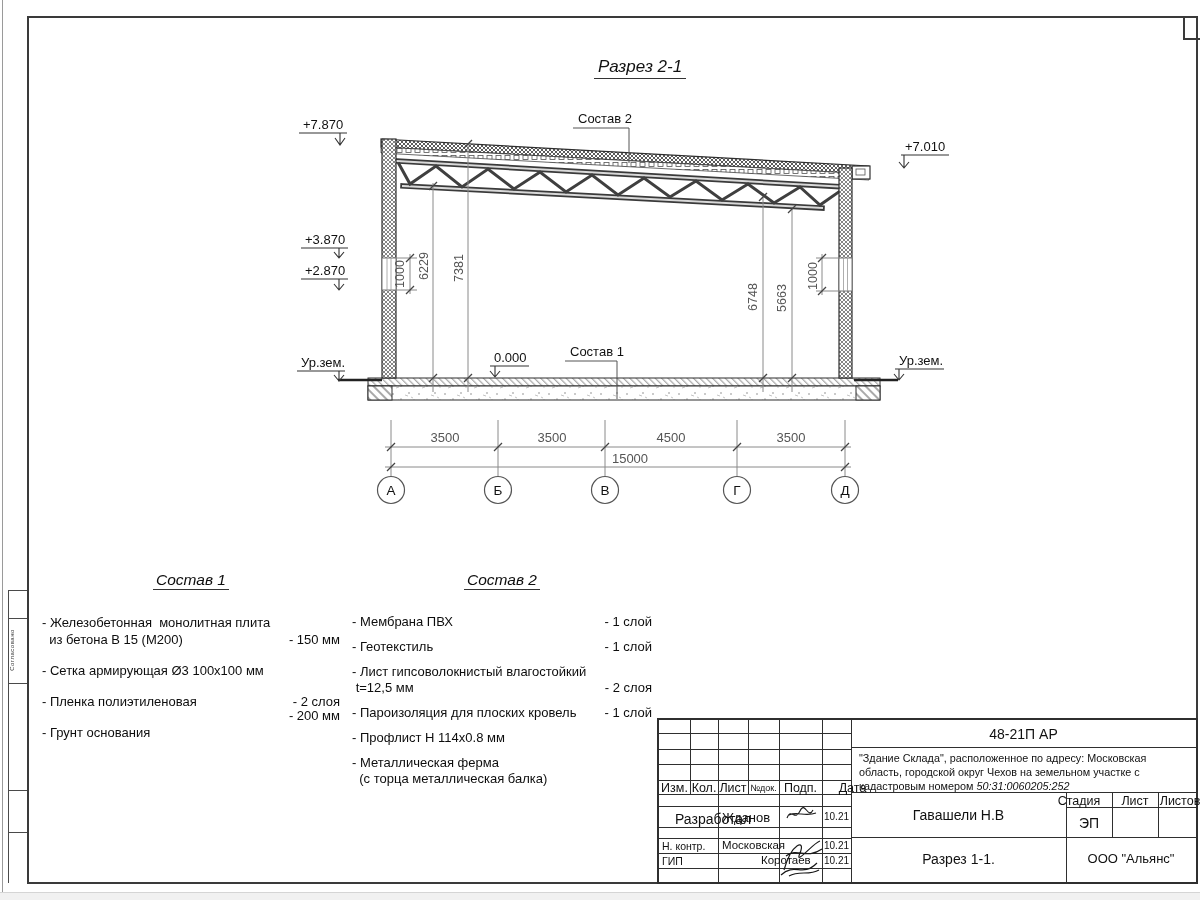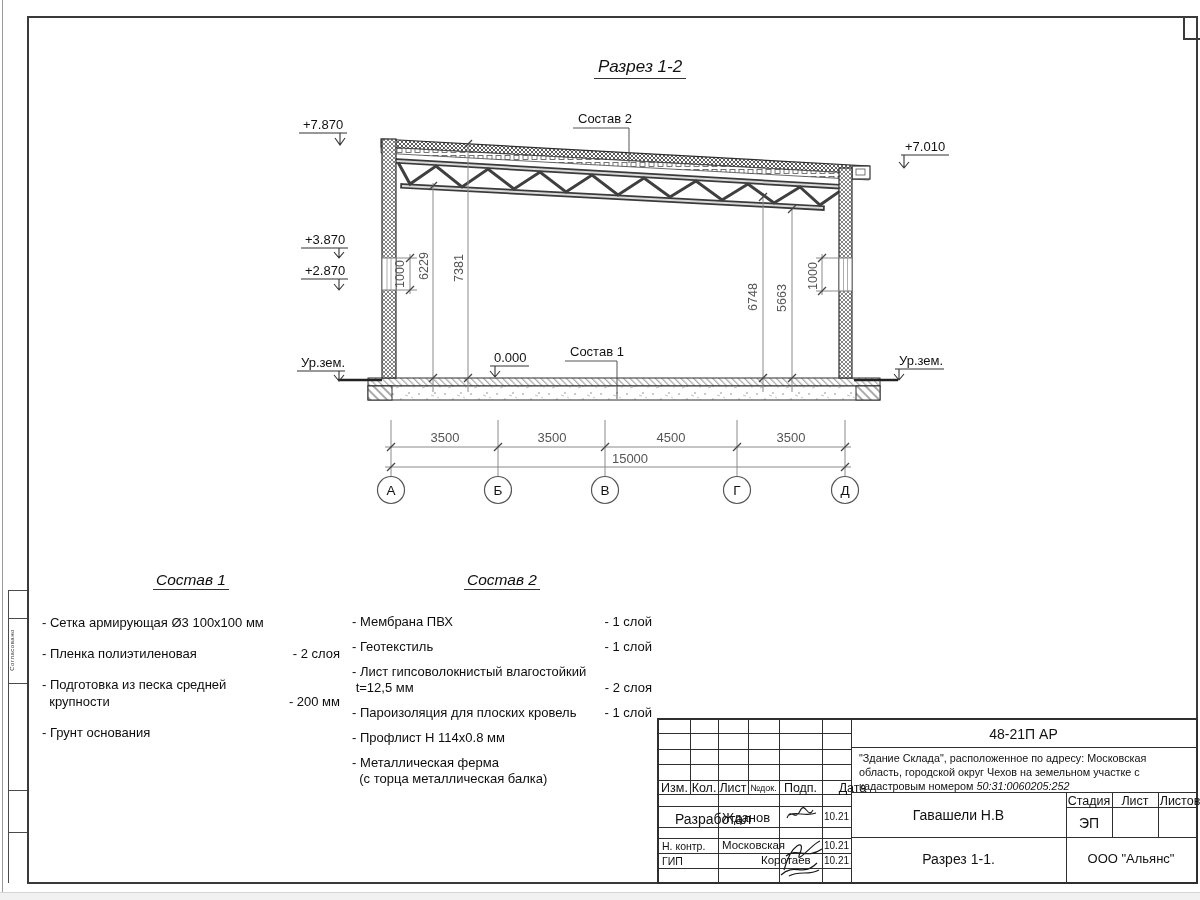--- a/index.html
+++ b/index.html
@@ -52,21 +52,21 @@
 <div class="abs" style="left:1183px;top:18px;width:15px;height:20px;border-left:2px solid #3a3a3a;border-bottom:2px solid #3a3a3a;"></div>
 
 <div class="strip-line" style="left:8px;top:590px;width:1px;height:293px;"></div>
 <div class="strip-line" style="left:8px;top:590px;width:19px;height:1px;"></div>
 <div class="strip-line" style="left:8px;top:618px;width:19px;height:1px;"></div>
 <div class="strip-line" style="left:8px;top:683px;width:19px;height:1px;"></div>
 <div class="strip-line" style="left:8px;top:790px;width:19px;height:1px;"></div>
 <div class="strip-line" style="left:8px;top:832px;width:19px;height:1px;"></div>
 <div id="strip-label">Согласовано</div>
 
-<div class="page-title"><span>Разрез 1-2</span></div>
+<div class="page-title"><span>Разрез 2-1</span></div>
 
 <svg class="abs" style="left:0;top:0;" width="1200" height="560" viewBox="0 0 1200 560">
   <defs>
     <pattern id="xhatch" width="4" height="4" patternUnits="userSpaceOnUse">
       <rect width="4" height="4" fill="#fff"></rect>
       <path d="M0,0 L4,4 M4,0 L0,4" stroke="#4a4a4a" stroke-width="0.9"></path>
     </pattern>
     <pattern id="wallhatch" width="4" height="4" patternUnits="userSpaceOnUse">
       <rect width="4" height="4" fill="#fdfdfd"></rect>
       <path d="M0,0 L4,4 M4,0 L0,4" stroke="#666" stroke-width="0.8"></path>
@@ -229,30 +229,33 @@
       <text x="605" y="495">В</text>
       <text x="737" y="495">Г</text>
       <text x="845" y="495">Д</text>
     </g>
   </g>
 </svg>
 
 <div class="comp c1" style="left:42px;top:570px;width:298px;">
   <div class="comp-title"><span>Состав 1</span></div>
   <div class="comp-item">
+    <span class="ci-name">- Железобетонная  монолитная плита
+  из бетона В 15 (М200)</span>
+    <span class="ci-val">- 150 мм</span>
+  </div>
+  <div class="comp-item">
     <span class="ci-name">- Сетка армирующая Ø3 100х100 мм</span>
     <span class="ci-val"></span>
   </div>
   <div class="comp-item">
     <span class="ci-name">- Пленка полиэтиленовая</span>
     <span class="ci-val">-  2 слоя</span>
   </div>
   <div class="comp-item">
-    <span class="ci-name">- Подготовка из песка средней
-  крупности</span>
     <span class="ci-val">- 200 мм</span>
   </div>
   <div class="comp-item">
     <span class="ci-name">- Грунт основания</span>
     <span class="ci-val"></span>
   </div>
 </div>
 
 <div class="comp c2" style="left:352px;top:570px;width:300px;">
   <div class="comp-title"><span>Состав 2</span></div>
@@ -333,19 +336,19 @@
   </svg>
   <svg class="sig" style="left:116px;top:114px;" width="52" height="46" viewBox="0 0 52 46">
     <path d="M9,36 C17,8 31,5 25,19 C19,33 38,9 45,7 M6,41 C20,28 27,44 42,29 M11,22 C23,13 31,26 47,15 M14,42 C24,36 34,42 44,36" stroke="#1a1a1a" stroke-width="1.2" fill="none"></path>
   </svg>
 
   <div class="tb-t ctr" style="left:192px;top:6px;width:345px;font-size:14px;">48-21П АР</div>
   <div id="tb-desc">
     <span>"Здание Склада", расположенное по адресу: Московская область, городской округ Чехов на земельном участке с кадастровым номером </span><span style="font-style:italic;">50:31:0060205:252</span>
   </div>
   <div class="tb-t ctr" style="left:192px;top:87px;width:215px;font-size:14px;">Гавашели Н.В</div>
-  <div class="tb-t ctr" style="left:407px;top:74px;width:46px;">Стадия</div>
+  <div class="tb-t ctr" style="left:397px;top:74px;width:46px;">Стадия</div>
   <div class="tb-t ctr" style="left:453px;top:74px;width:46px;">Лист</div>
   <div class="tb-t ctr" style="left:499px;top:74px;width:44px;">Листов</div>
   <div class="tb-t ctr" style="left:407px;top:95px;width:46px;font-size:14px;">ЭП</div>
   <div class="tb-t ctr" style="left:192px;top:131px;width:215px;font-size:14px;text-align:center;">Разрез 1-1.</div>
   <div class="tb-t ctr" style="left:407px;top:131px;width:130px;font-size:13px;">ООО "Альянс"</div>
 </div>
 
 </body></html>

